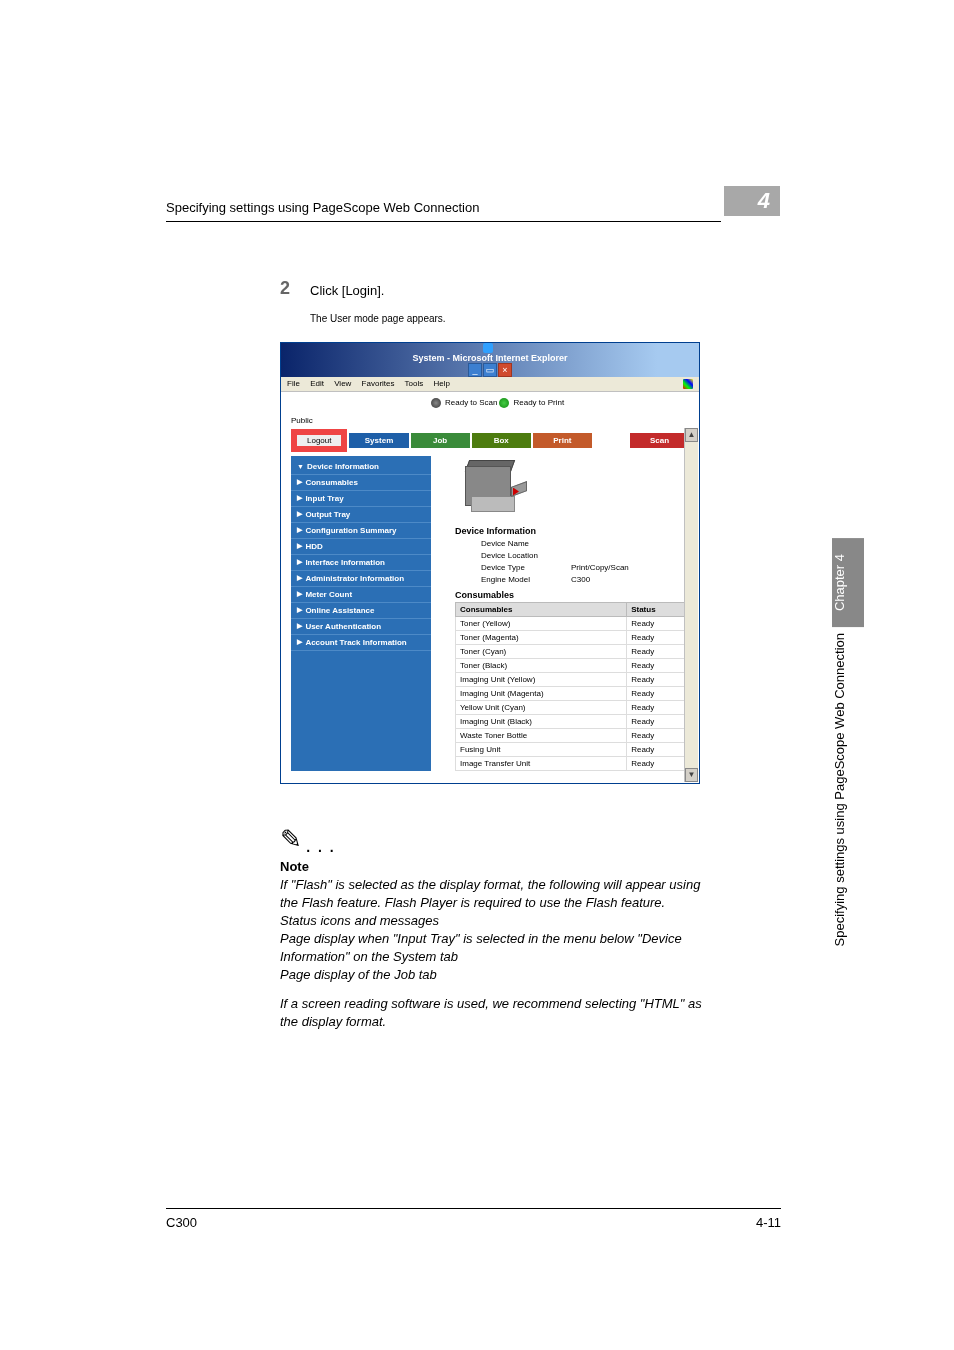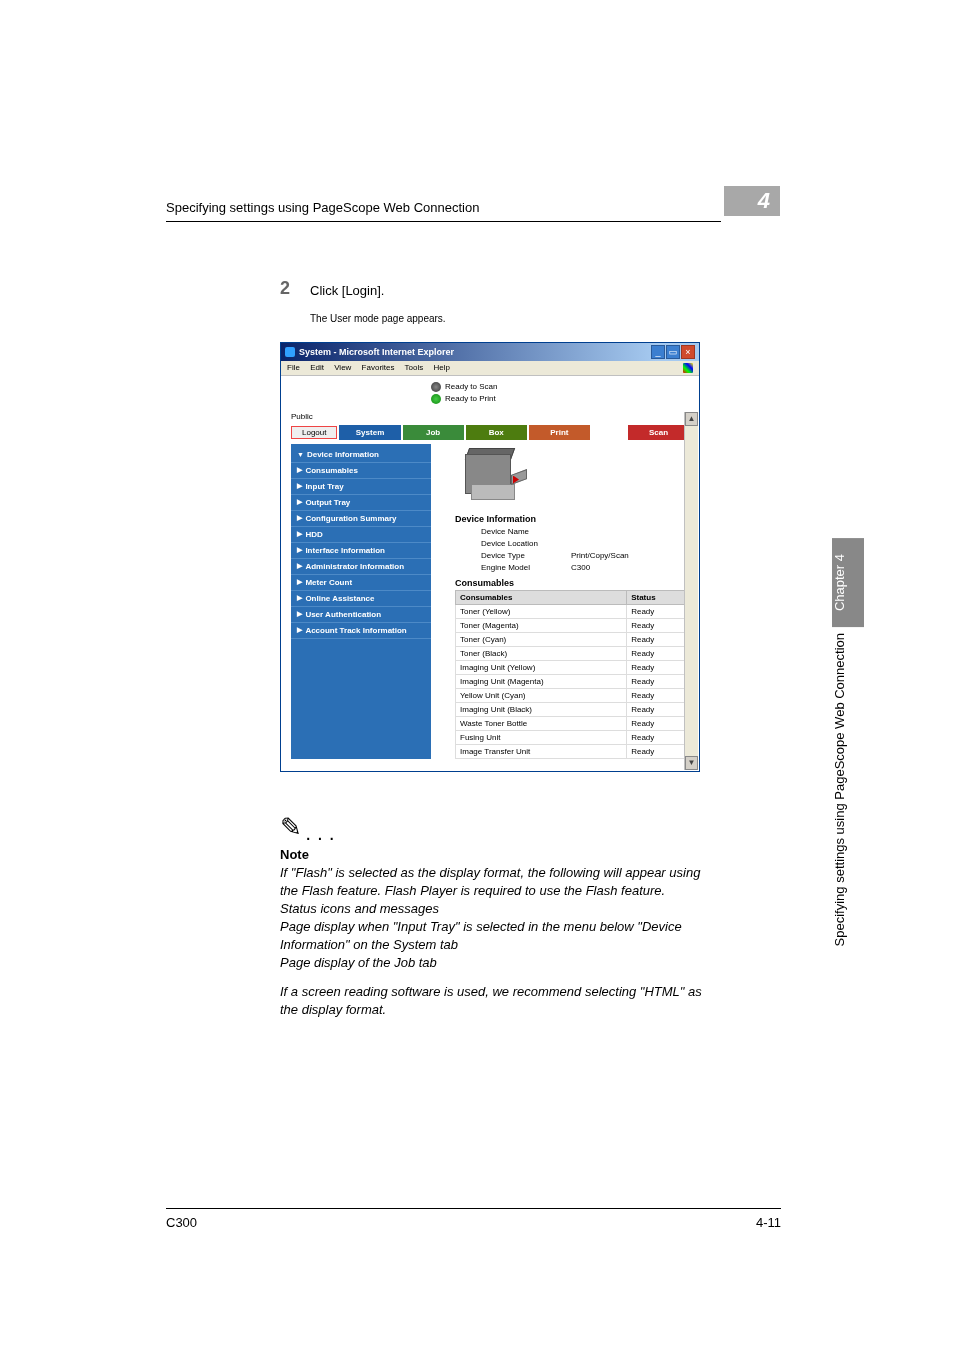--- a/index.html
+++ b/index.html
@@ -64,53 +64,54 @@
   }
   .screenshot {
     margin-top: 18px;
     width: 420px;
     border: 1px solid #003f8f;
     background: #ece9d8;
     font-size: 8px;
   }
   .titlebar {
     background: linear-gradient(90deg, #0a246a, #a6caf0 90%);
-    height: 18px;
+    height: 34px;
     display: flex;
     align-items: center;
     padding: 0 4px;
     color: #fff;
+    flex-direction: column;
   }
   .titlebar-icon {
     width: 10px; height: 10px; background: #30a0ff; border-radius: 2px; margin-right: 4px;
   }
   .titlebar-title { flex: 1; font-weight: bold; font-size: 9px; }
   .titlebar-btns { display: flex; gap: 1px; }
   .titlebar-btn { width: 14px; height: 14px; background: #3c7fd0; border: 1px solid #2a5a99; color:#fff; font-size:9px; display:flex; align-items:center; justify-content:center; }
   .titlebar-btn.close { background: #d04a2d; border-color:#a03520;}
   .menubar {
     background: #ece9d8;
     padding: 2px 6px;
     font-size: 8px;
     border-bottom: 1px solid #c0c0c0;
     display:flex;
     justify-content:space-between;
     align-items:center;
   }
   .menubar-items span { margin-right: 8px; }
   .ie-flag { width:10px; height:10px; background: linear-gradient(45deg,#f00,#0f0,#00f,#ff0); border-radius:1px;}
   .web-body { background: #fff; padding: 6px 10px 12px; position: relative; }
-  .status-area { display:flex; flex-direction:column; align-items:flex-start; margin-left:140px; margin-bottom:8px; gap:2px;}
+  .status-area { display:flex; flex-direction:row; align-items:flex-start; margin-left:140px; margin-bottom:8px; gap:2px;}
   .status-line { display:flex; align-items:center; gap:4px; font-size:8px;}
   .status-icon { width:10px;height:10px;border-radius:5px; }
   .status-icon.scan { background: radial-gradient(circle,#888,#333); }
   .status-icon.print { background: radial-gradient(circle,#4c4,#181); }
   .public-label { font-size:8px; margin-bottom:4px;}
   .tabrow { display:flex; align-items:center; gap:2px; margin-bottom:4px;}
-  .logout-btn { border:1px solid #ef4444; background:#efefef; padding:1px 10px; font-size:8px;}
+  .logout-btn { border:6px solid #ef4444; background:#efefef; padding:1px 10px; font-size:8px;}
   .tab { padding:3px 0; font-size:8px; color:#fff; text-align:center; font-weight:bold; }
   .tab.system { width:76px; background:#1e5fa8;}
   .tab.job { width:76px; background:#3a8b3a;}
   .tab.box { width:76px; background:#4d7c0f;}
   .tab.print { width:76px; background:#c35a2a;}
   .tab.scan { width:76px; background:#c32a2a;margin-left:36px;}
   .content-row { display:flex; gap:24px;}
   .sidebar { width:140px; background:#2b6fb5; border-top:3px solid #2b6fb5;}
   .sidebar-item { color:#fff; font-size:8px; font-weight:bold; padding:3px 6px; border-bottom:1px solid #4d8ac7; display:flex; align-items:center; gap:3px;}
   .sidebar-item .arrow { font-size:7px; }

